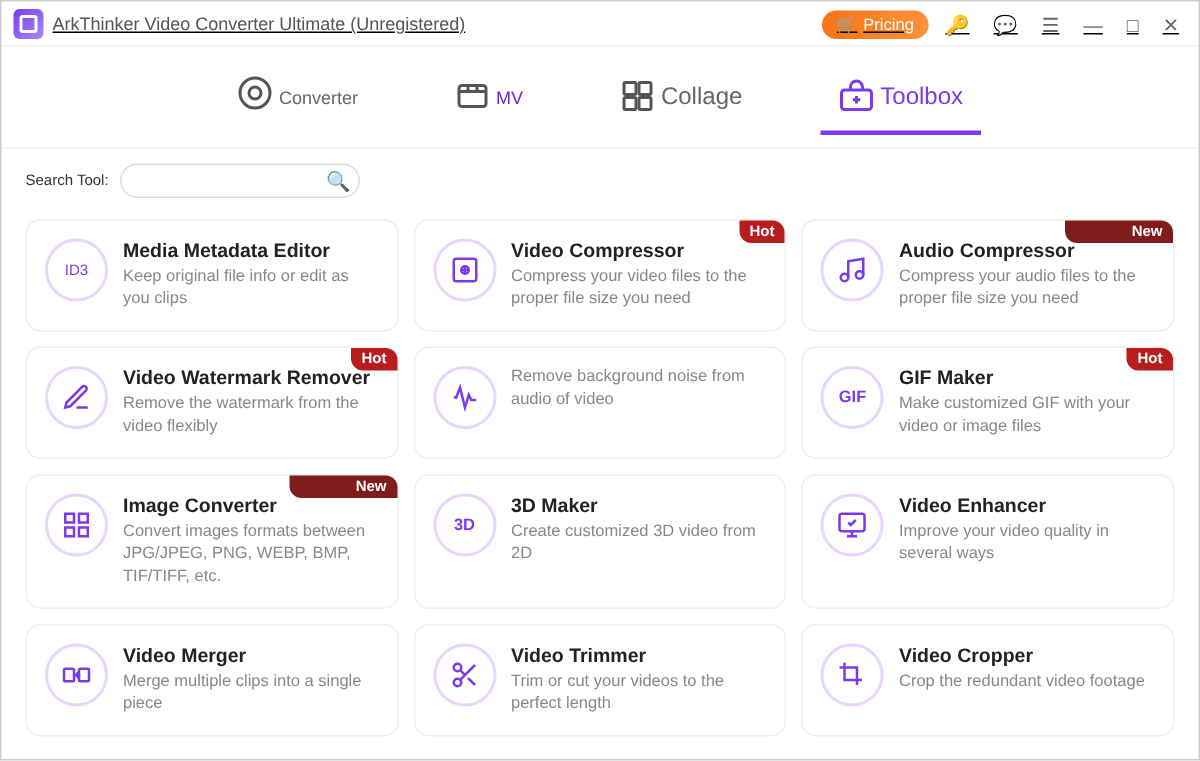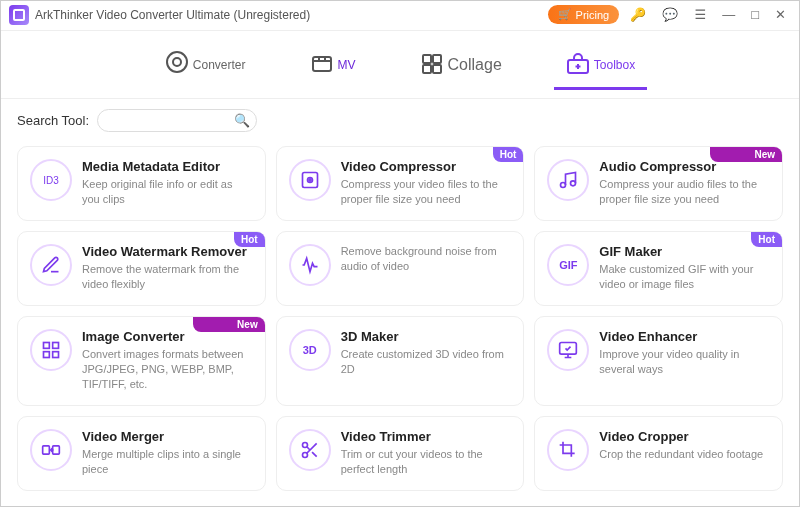--- a/index.html
+++ b/index.html
@@ -8,26 +8,27 @@
       background: #fff;
       width: 800px;
       height: 507px;
       overflow: hidden;
       border: 1px solid #ccc;
     }
 
     
     .title-bar {
       display: flex;
-      align-items: flex-start;
+      align-items: flex-end;
       justify-content: space-between;
       padding: 4px 8px;
       background: #fff;
       border-bottom: 1px solid #eee;
       height: 30px;
+      text-decoration: underline;
     }
     .title-bar-left {
       display: flex;
       align-items: center;
       gap: 6px;
     }
     .app-logo {
       width: 20px;
       height: 20px;
       background: linear-gradient(135deg, #7c3aed, #a78bfa);
@@ -99,21 +100,21 @@
     }
 
     
     .search-bar {
       display: flex;
       align-items: center;
       padding: 10px 16px;
       gap: 8px;
     }
     .search-label {
-      font-size: 13px;
+      font-size: 10px;
       color: #333;
     }
     .search-input-wrap {
       display: flex;
       align-items: center;
       border: 1px solid #ddd;
       border-radius: 14px;
       padding: 3px 10px;
       gap: 6px;
       width: 160px;
@@ -165,22 +166,22 @@
     .tool-badge {
       position: absolute;
       top: 0;
       right: 0;
       padding: 2px 7px;
       font-size: 10px;
       font-weight: bold;
       color: white;
       border-radius: 0 8px 0 8px;
     }
-    .badge-hot { background: #8b5cf6; }
-    .badge-new { background: #a21caf; padding-left: 44px; }
+    .badge-hot { background: #b91c1c; }
+    .badge-new { background: #7f1d1d; padding-left: 44px; }
 
     .tool-icon-wrap {
       width: 42px;
       height: 42px;
       border-radius: 50%;
       border: 2px solid #e9d5ff;
       display: flex;
       align-items: center;
       justify-content: center;
       flex-shrink: 0;
@@ -267,21 +268,21 @@
 
   <div class="nav-item active">
     <span>
       <svg width="24" height="24" viewBox="0 0 24 24" fill="none" stroke="#7c3aed" stroke-width="2">
         <rect x="2" y="8" width="20" height="13" rx="2"></rect>
         <path d="M16 8V6a4 4 0 00-8 0v2"></path>
         <line x1="12" y1="12" x2="12" y2="17"></line>
         <line x1="9.5" y1="14.5" x2="14.5" y2="14.5"></line>
       </svg>
     </span>
-    <span style="color:#7c3aed;font-size:12px;">Toolbox</span>
+    <span style="color:#7c3aed;font-size:16px;">Toolbox</span>
   </div>
 </div>
 
 <div class="search-bar">
   <span class="search-label">Search Tool:</span>
   <div class="search-input-wrap">
     <input class="search-input" type="text" placeholder="" style="">
     <span class="search-icon">🔍</span>
   </div>
 </div>

